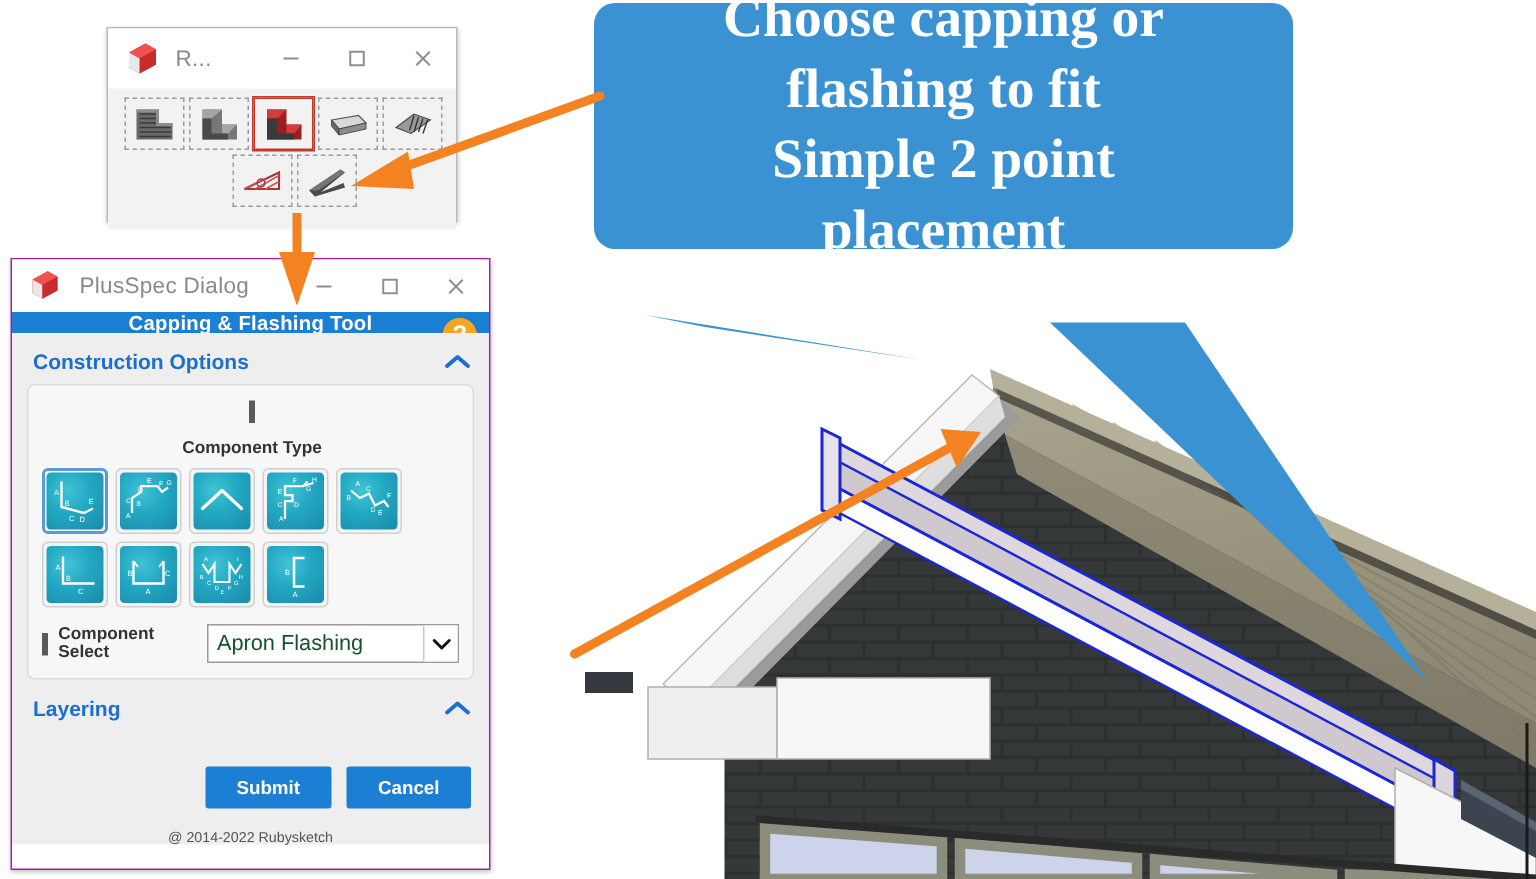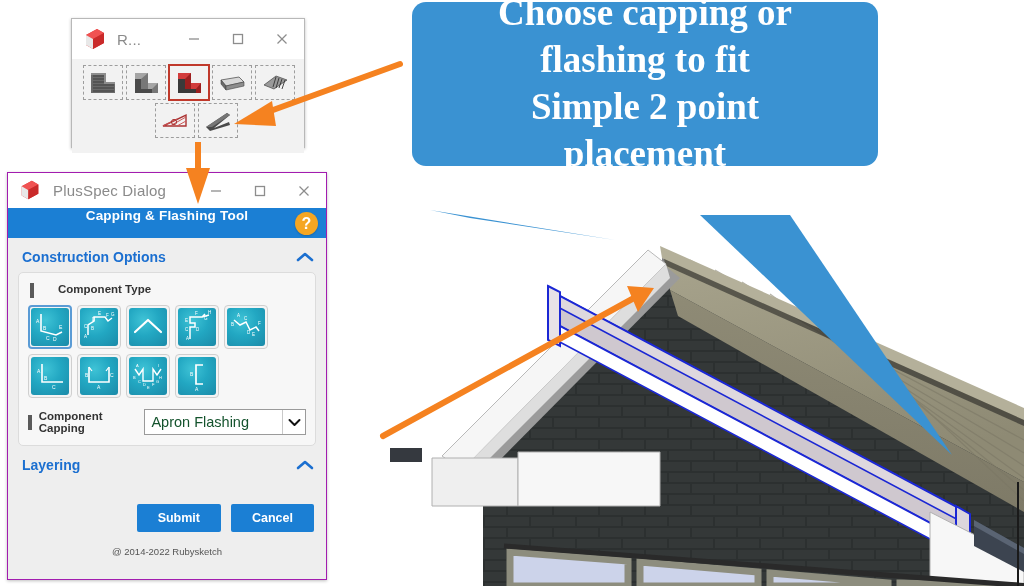--- a/index.html
+++ b/index.html
@@ -32,37 +32,37 @@
   .tb-row.r2{padding-left:83px;margin-top:3px;}
   .tb-cell{width:40px;height:35px;border:1px dashed #9d9d9d;display:flex;
            align-items:center;justify-content:center;background:#f2f2f2;box-sizing:border-box;}
   .tb-cell.sel{border:1px solid #c0392b;outline:1px solid #c0392b;}
   .tb-cell svg{display:block;}
 
   
   #plusspec-dialog{left:7px;top:172px;width:318px;height:406px;border:1px solid #a21caf;}
   .ps-titlebar{height:35px;}
   .ps-titlebar .win-name{color:#8a8a8a;font-size:15px;}
-  .ps-banner{height:30px;background:#1b7fd4;position:relative;display:flex;
+  .ps-banner{height:14px;background:#1b7fd4;position:relative;display:flex;
              justify-content:center;}
   .ps-banner-text{color:#fff;font-weight:bold;font-size:13.5px;letter-spacing:.2px;}
   .ps-help{position:absolute;right:8px;top:4px;width:23px;height:23px;border-radius:50%;
            background:#f5a623;color:#fff;font-weight:bold;font-size:16px;
            display:flex;align-items:center;justify-content:center;
            box-shadow:0 1px 2px rgba(0,0,0,.2);}
   .ps-body{background:#eeeeee;height:341px;position:relative;}
 
   .sect-head{display:flex;align-items:center;padding:11px 12px 7px 14px;}
   .sect-title{color:#1b6fd0;font-weight:bold;font-size:14px;}
   .sect-chev{margin-left:auto;color:#1b6fd0;}
   .sect-chev svg{display:block;}
 
   .panel{background:#f7f7f7;border:1px solid #dcdcdc;border-radius:5px;
          margin:0 10px;padding:8px 9px 10px 9px;}
-  .grp-label{display:flex;gap:24px;margin:2px 0 7px 2px;}
+  .grp-label{display:flex;align-items:center;gap:11px;margin:2px 0 7px 2px;flex-direction:column;}
   .grp-bar{width:4px;height:15px;background:#5a5a5a;display:block;}
   .grp-text{font-size:11.5px;color:#333;font-weight:bold;}
 
   .icon-grid{display:flex;flex-wrap:wrap;gap:5px;}
   .ctile{width:44px;height:44px;border-radius:4px;border:1px solid #cfcfcf;
          background:#f4f4f4;padding:2px;box-sizing:border-box;}
   .ctile.sel{border:2px solid #5a9bd5;padding:1px;}
   .ctile .inner{width:100%;height:100%;border-radius:3px;
         background:radial-gradient(circle at 38% 32%,#3fc3d6 0%,#22a7c2 45%,#1b8aa8 100%);
         display:flex;align-items:center;justify-content:center;overflow:hidden;}
@@ -77,21 +77,21 @@
              display:flex;align-items:center;justify-content:center;background:#fff;}
 
   .notes{font-size:11.5px;color:#333;padding:0 0 0 16px;margin-top:-2px;}
 
   .btn-row{display:flex;justify-content:flex-end;gap:10px;padding:0 12px;margin-top:24px;}
   .btn{background:#1b7fd4;color:#fff;font-weight:bold;font-size:12.5px;
        border:none;border-radius:2px;padding:7px 21px;cursor:pointer;}
   .copyright{text-align:center;font-size:9.5px;color:#555;margin-top:14px;}
 
   
-  #callout{position:absolute;left:412px;top:2px;width:466px;height:164px;}
+  #callout{position:absolute;left:396px;top:2px;width:466px;height:164px;}
   #callout .box{position:absolute;inset:0;background:#3a92d2;border-radius:14px;
        display:flex;align-items:center;justify-content:center;}
   #callout .txt{color:#fff;font-family:"Liberation Serif",serif;font-weight:bold;
        font-size:37px;line-height:1.27;text-align:center;padding:0 16px;}
 
   
   #overlay{position:absolute;left:0;top:0;width:1024px;height:586px;pointer-events:none;}
 </style>
 </head>
 <body>
@@ -426,21 +426,21 @@
               <text x="11" y="18" font-size="5" fill="#fff" font-family="Liberation Sans, sans-serif">B</text>
               <text x="16" y="33" font-size="5" fill="#fff" font-family="Liberation Sans, sans-serif">A</text>
             </svg>
               </span>
             </span>
         </div>
 
         <div class="sel-row">
           <span class="sel-label">
             <span class="grp-bar"></span>
-            <span class="grp-text">Component Capping</span>
+            <span class="grp-text">Component Select</span>
           </span>
           <span class="sel-input">
             <span class="sel-value">Apron Flashing</span>
             <span class="sel-arrow">
               <svg width="13" height="9" viewBox="0 0 13 9">
                   <path d="M1.5 2 L6.5 7 L11.5 2" fill="none" stroke="#111" stroke-width="2" stroke-linecap="round" stroke-linejoin="round"></path>
                 </svg>
             </span>
           </span>
         </div>

